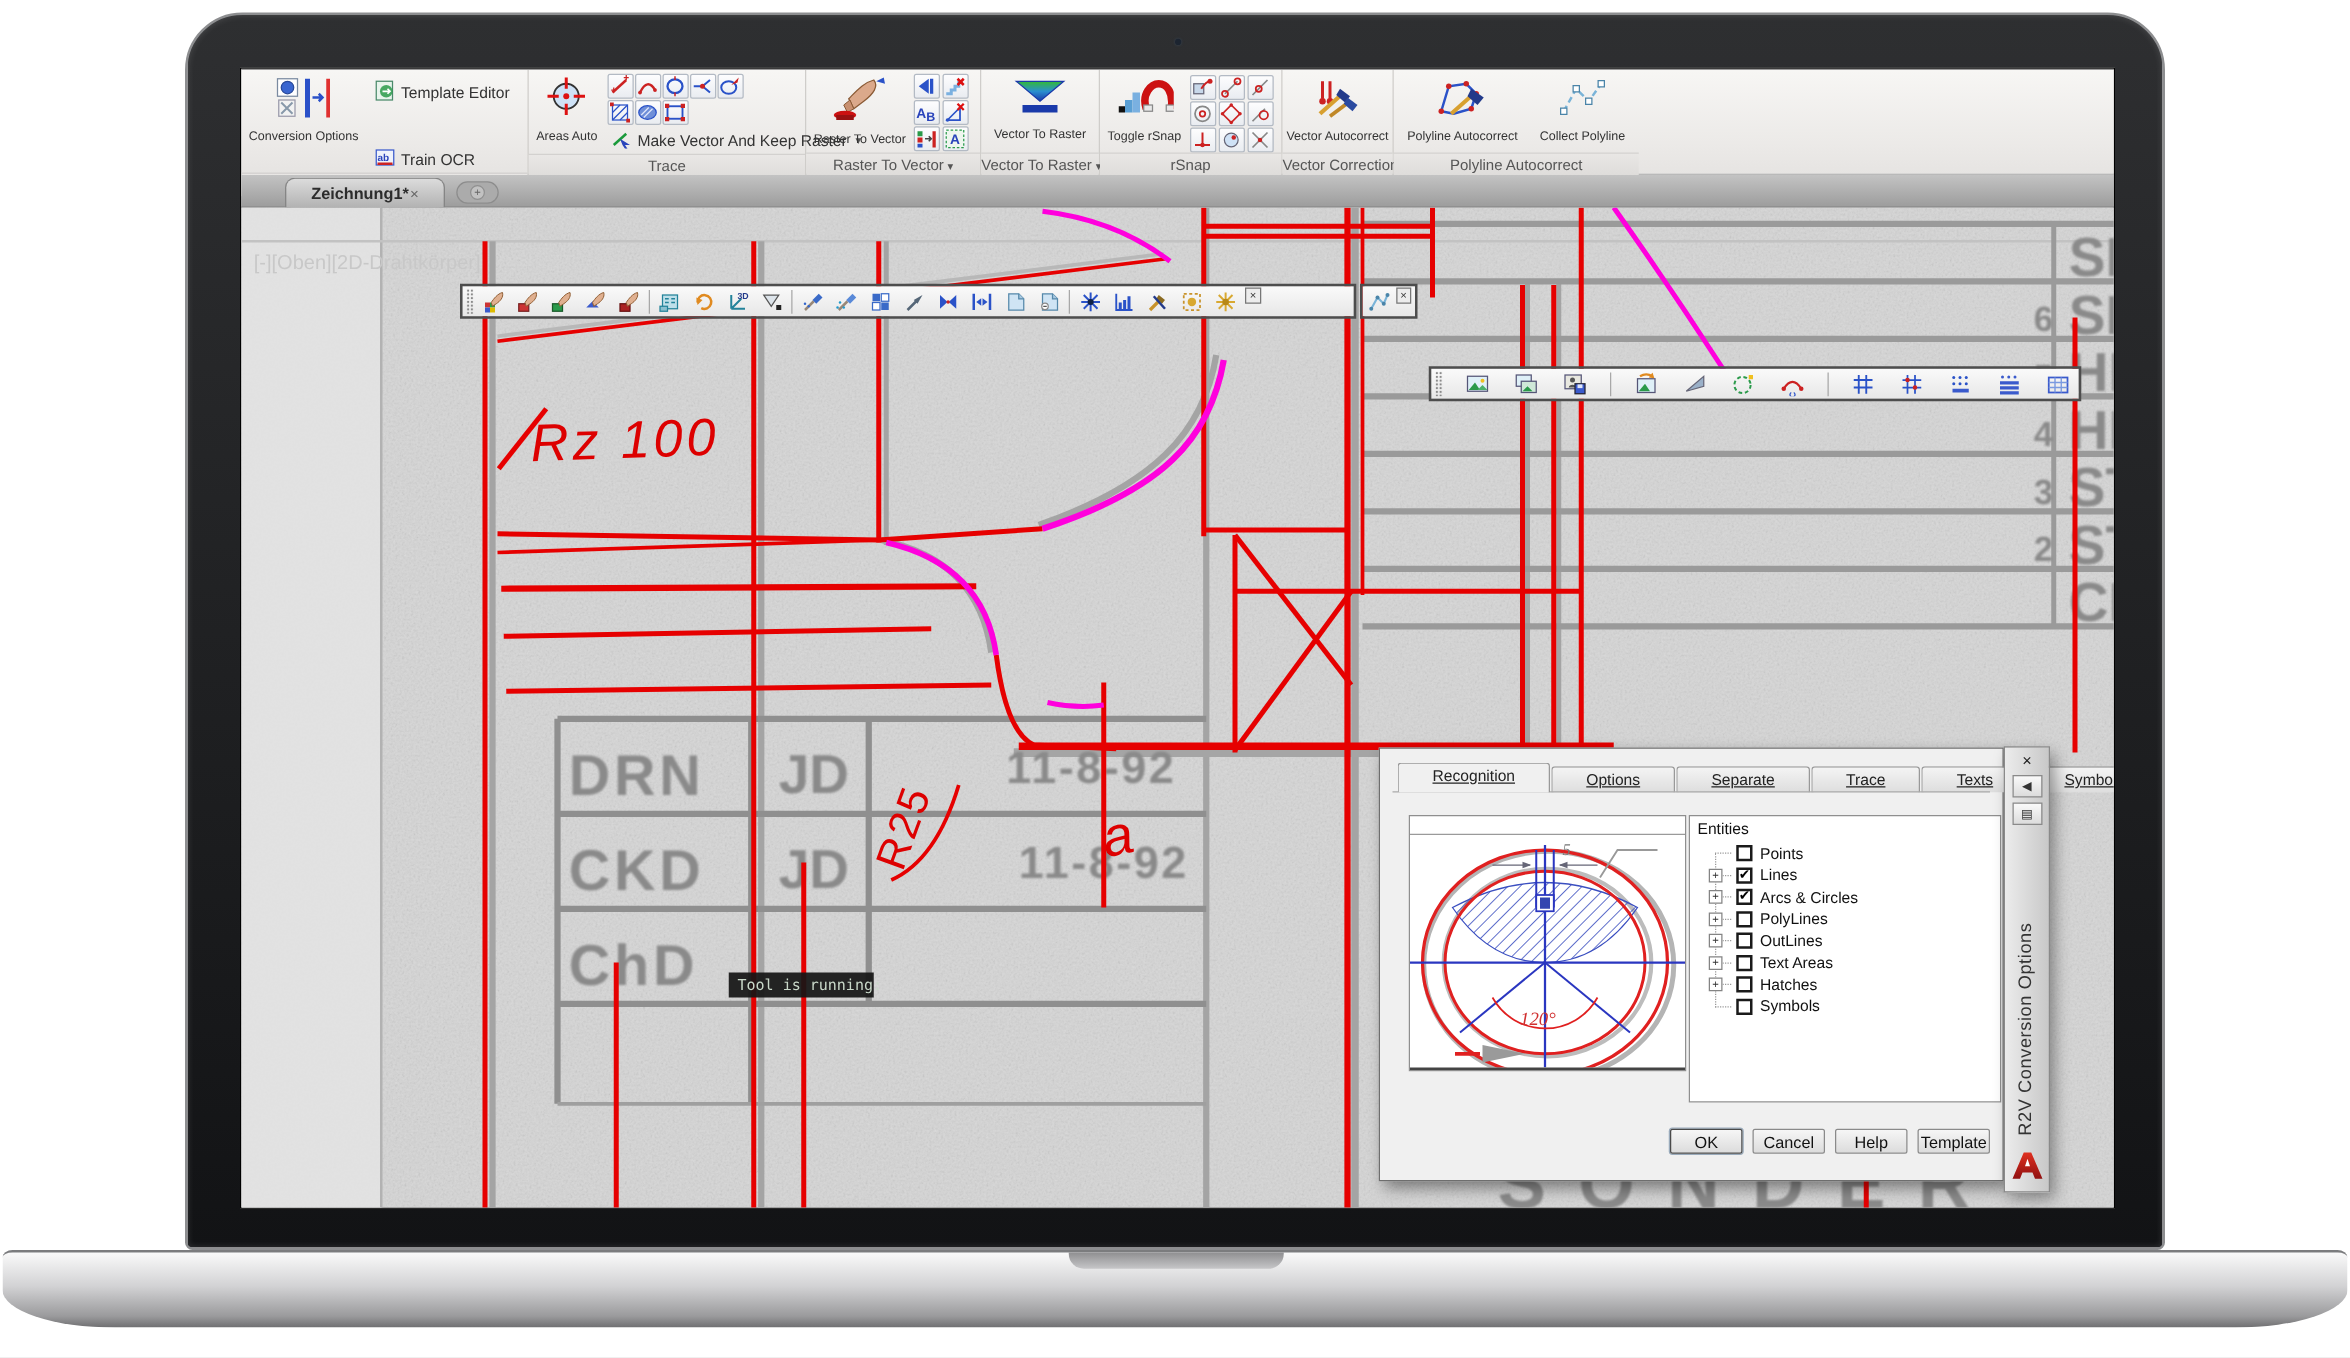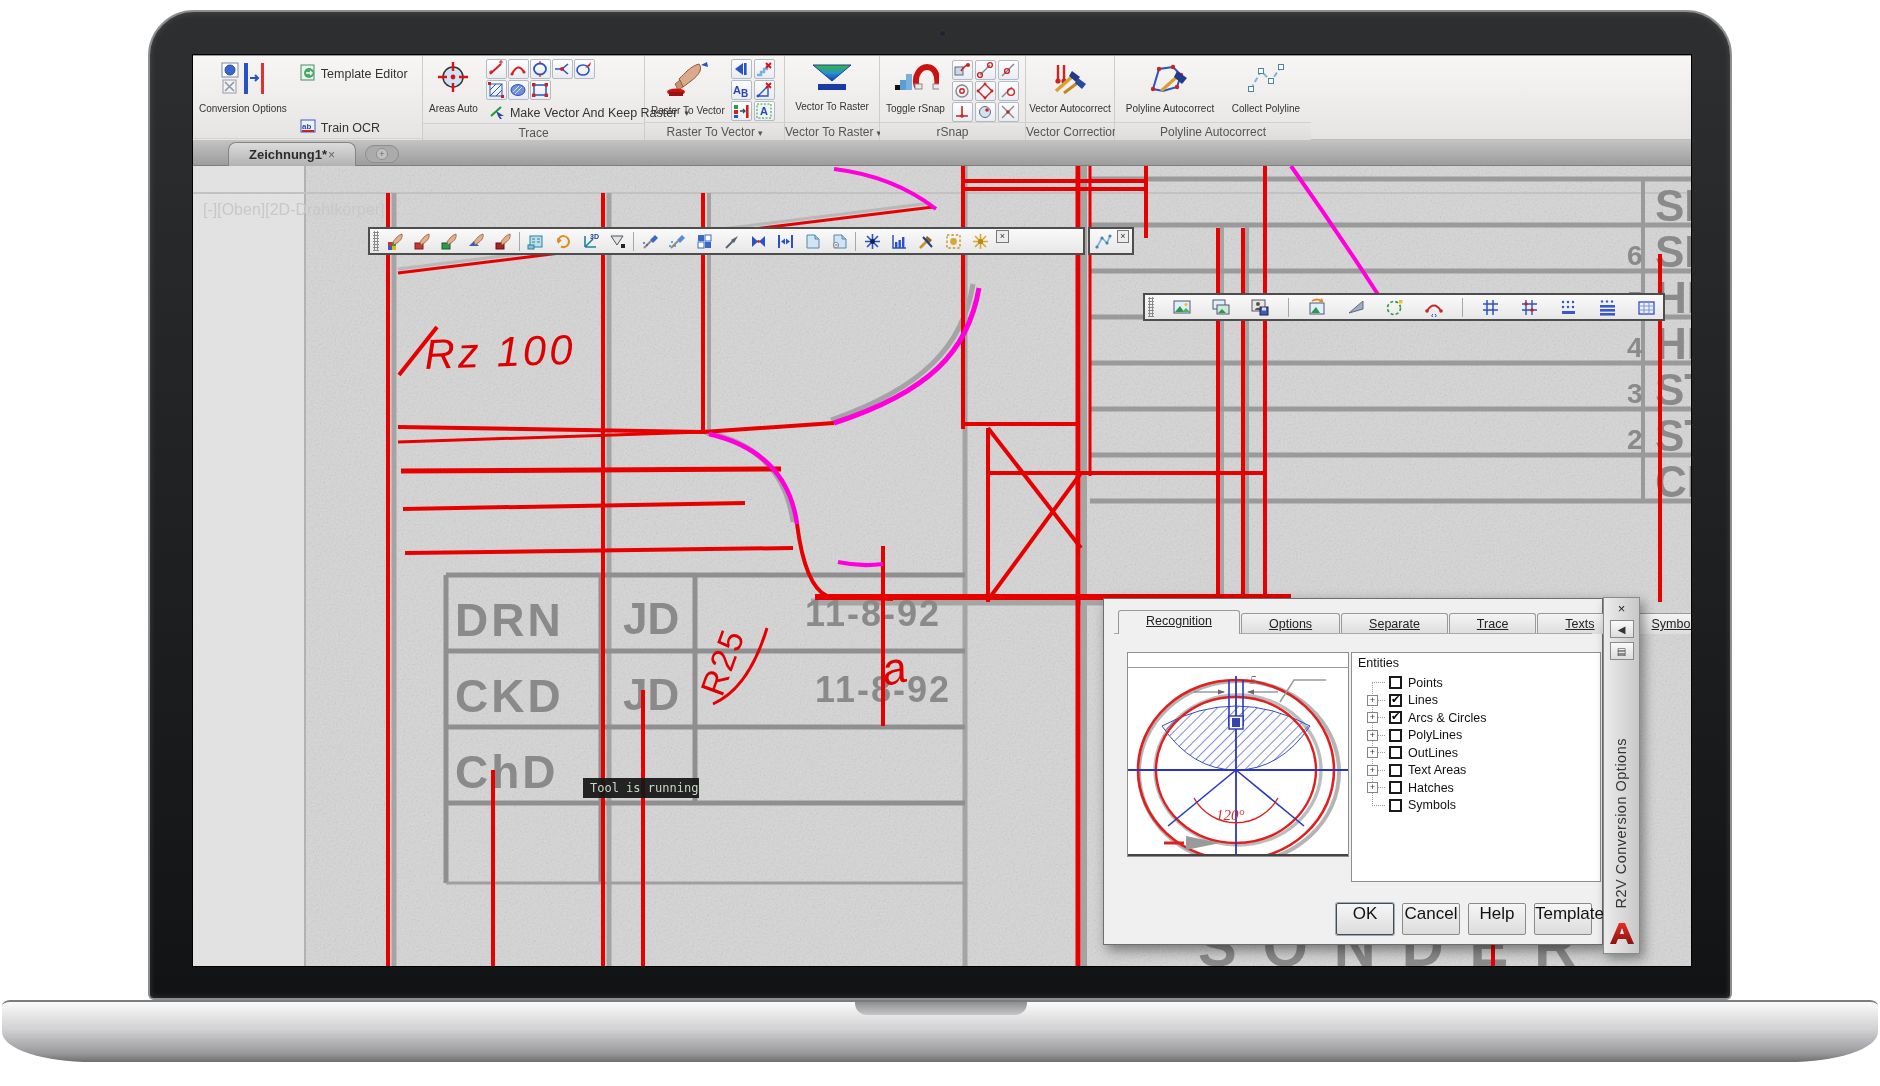--- a/index.html
+++ b/index.html
@@ -80,22 +80,22 @@
              border:1px solid #8f8f8f; font-size:12.5px; color:#111; padding:3px 0 0 6px; }
   .tree { position:relative; margin-top:4px; }
   .trunk { position:absolute; left:14px; top:8px; height:124px; border-left:1px dotted #9a9a9a; }
   .trow { position:relative; height:17.5px; display:flex; align-items:center; padding-left:31px; }
   .conn { position:absolute; left:14px; top:8px; width:13px; border-top:1px dotted #9a9a9a; }
   .exp { position:absolute; left:9px; top:3px; width:11px; height:11px; border:1px solid #848484;
          background:#fff; font-size:9px; line-height:9px; text-align:center; color:#333; z-index:2; }
   .cbx { width:13px; height:13px; border:2px solid #1a1a1a; background:#fff; margin-right:6px; position:relative; }
   .cbx.checked::after { content:"✔"; position:absolute; left:0px; top:-3px; font-size:11px; color:#000; }
   .dbtns { position:absolute; left:0; top:304px; width:500px; display:flex; padding-left:232px; gap:8px; }
-  .dbtn { width:58px; height:32px; background:linear-gradient(#f6f6f6,#dcdcdc); border:1px solid #8a8a8a;
-          border-radius:2px; font-size:17px; color:#111; text-align:center; line-height:20px; }
+  .dbtn { width:58px; height:20px; background:linear-gradient(#f6f6f6,#dcdcdc); border:1px solid #8a8a8a;
+          border-radius:2px; font-size:13px; color:#111; text-align:center; line-height:20px; }
   .dbtn.default { border:1px solid #4a4a4a; box-shadow:0 0 0 1px #9ab; }
 
   
   .pstrip { position:absolute; left:1410px; top:542px; width:37px; height:357px;
             background:linear-gradient(90deg,#ececec,#c8c8c8); border:1px solid #8a8a8a;
             box-shadow:4px 5px 12px rgba(0,0,0,.4); }
   .pstrip .px { text-align:center; font-size:13px; color:#222; margin-top:3px; }
   .pbtn { width:24px; height:18px; margin:4px auto 0; background:linear-gradient(#fafafa,#dcdcdc);
           border:1px solid #8a8a8a; font-size:10px; text-align:center; line-height:17px; color:#333; }
   .vlabel { position:absolute; left:9px; bottom:44px; writing-mode:vertical-rl; transform:rotate(180deg);

